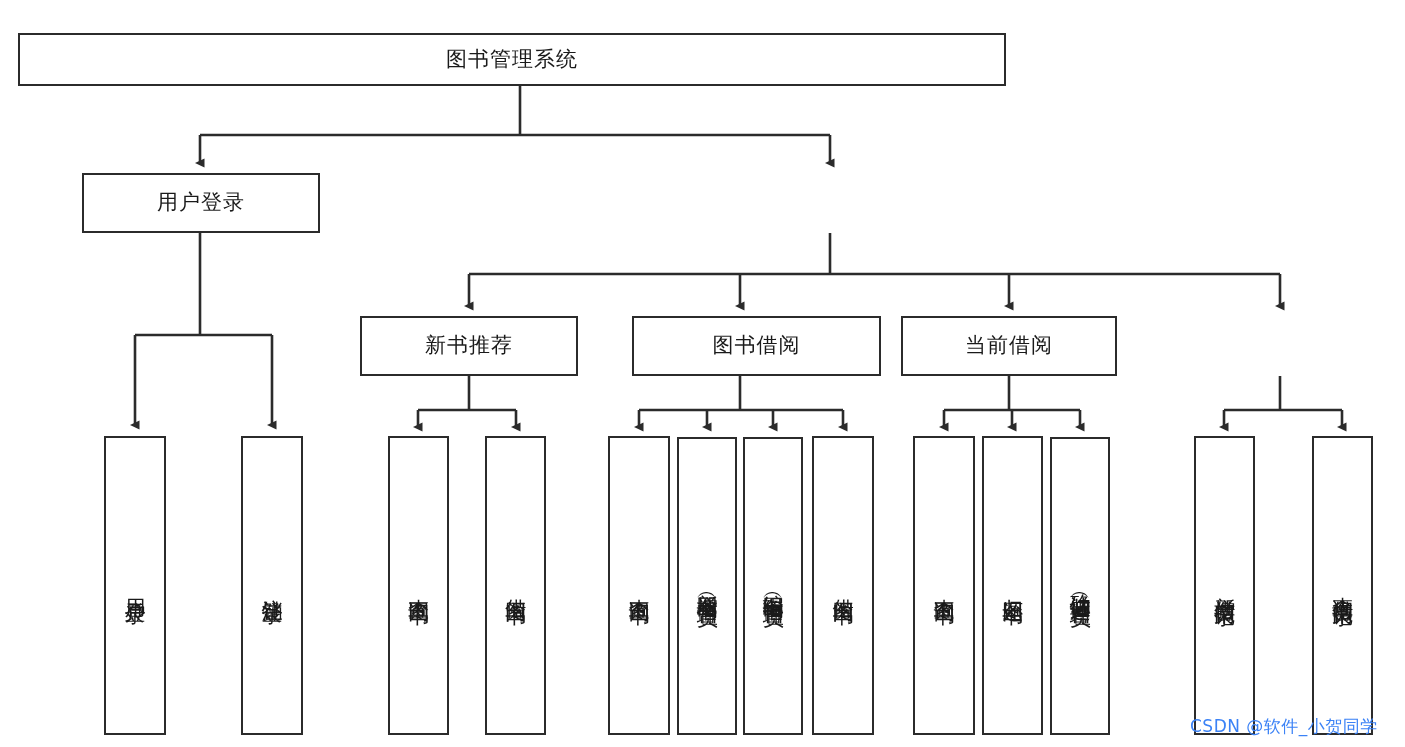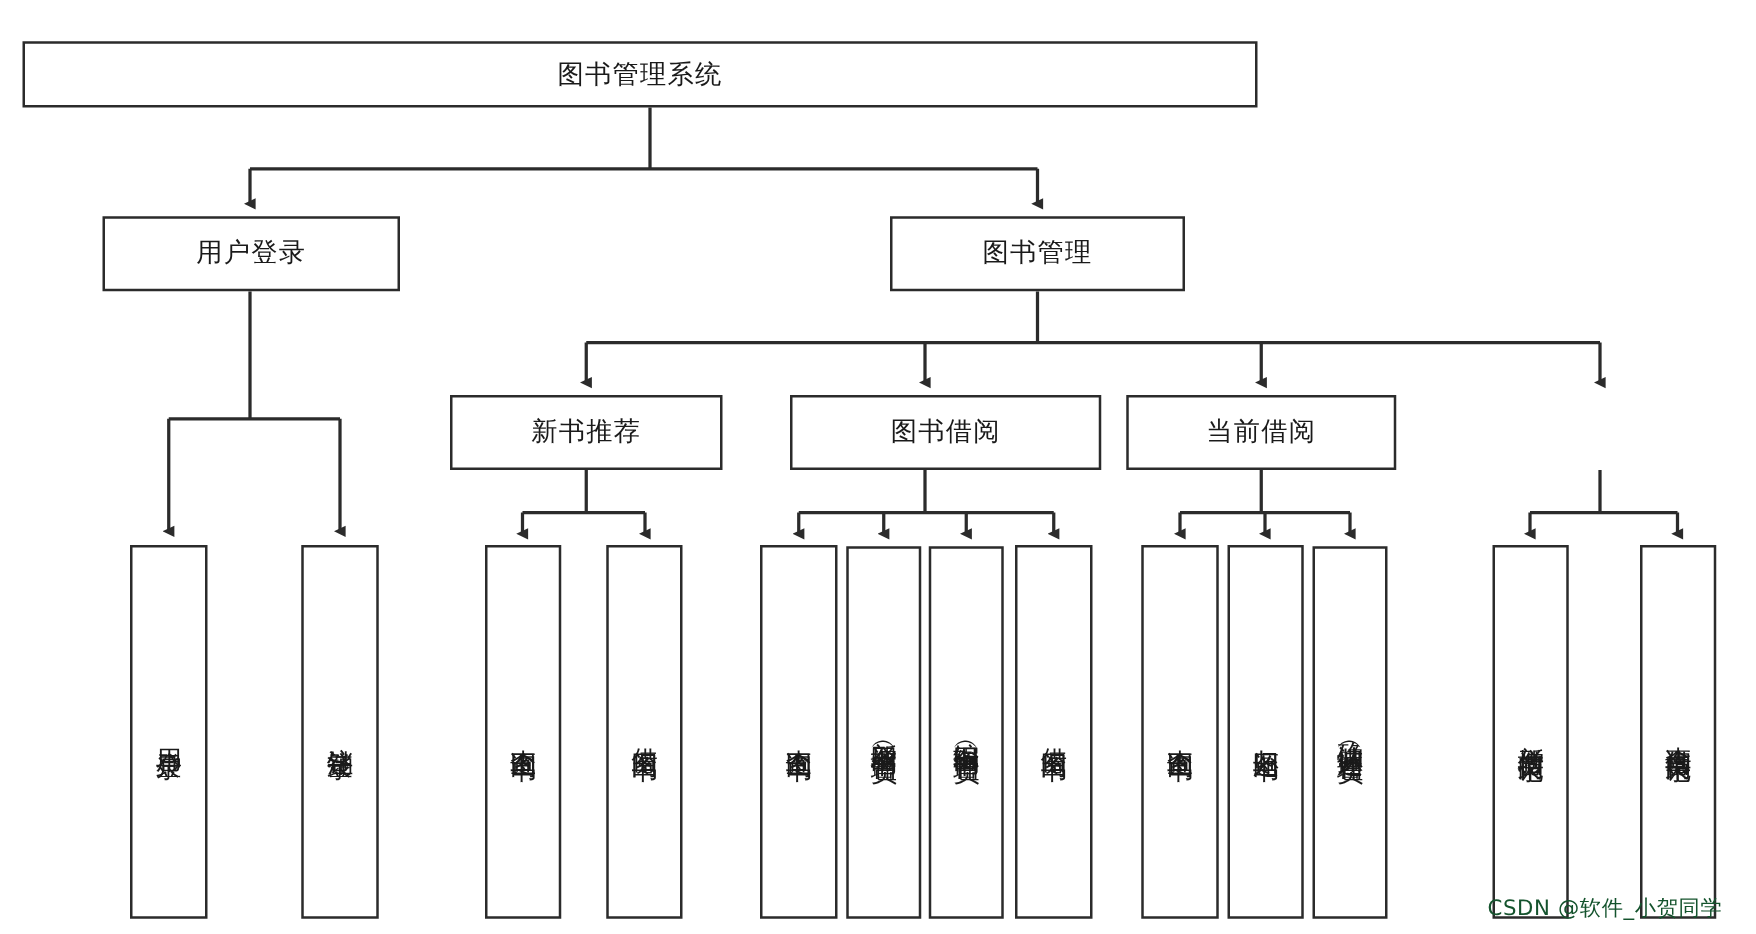--- a/index.html
+++ b/index.html
@@ -51,21 +51,21 @@
     text-align: center;
   }
   .node-v span {
     display: block;
     writing-mode: vertical-rl;
     text-orientation: upright;
   }
   .watermark {
     position: absolute;
     font-size: 17px;
-    color: #14532d;
+    color: #3b82f6;
     letter-spacing: 0.5px;
     white-space: nowrap;
     user-select: none;
   }
 </style>
 </head>
 <body>
 
 <div id="canvas">
 
@@ -120,23 +120,20 @@
   </svg>
 
   <div class="node node-h" style="left:18px; top:13px; width:988px; height:53px;margin-top:20px;">
     <span>图书管理系统</span>
   </div>
 
   <div class="node node-h" style="left:82px; top:173px; width:238px; height:60px;">
     <span>用户登录</span>
   </div>
 
-  <div class="node node-h" style="left:712px; top:173px; width:236px; height:60px;">
-    <span>图书管理</span>
-  </div>
 
   <div class="node node-h" style="left:360px; top:316px; width:218px; height:60px;text-align:center;">
     <span>新书推荐</span>
   </div>
 
   <div class="node node-h" style="left:632px; top:316px; width:249px; height:60px;">
     <span>图书借阅</span>
   </div>
 
   <div class="node node-h" style="left:901px; top:316px; width:216px; height:60px;text-align:center;">

